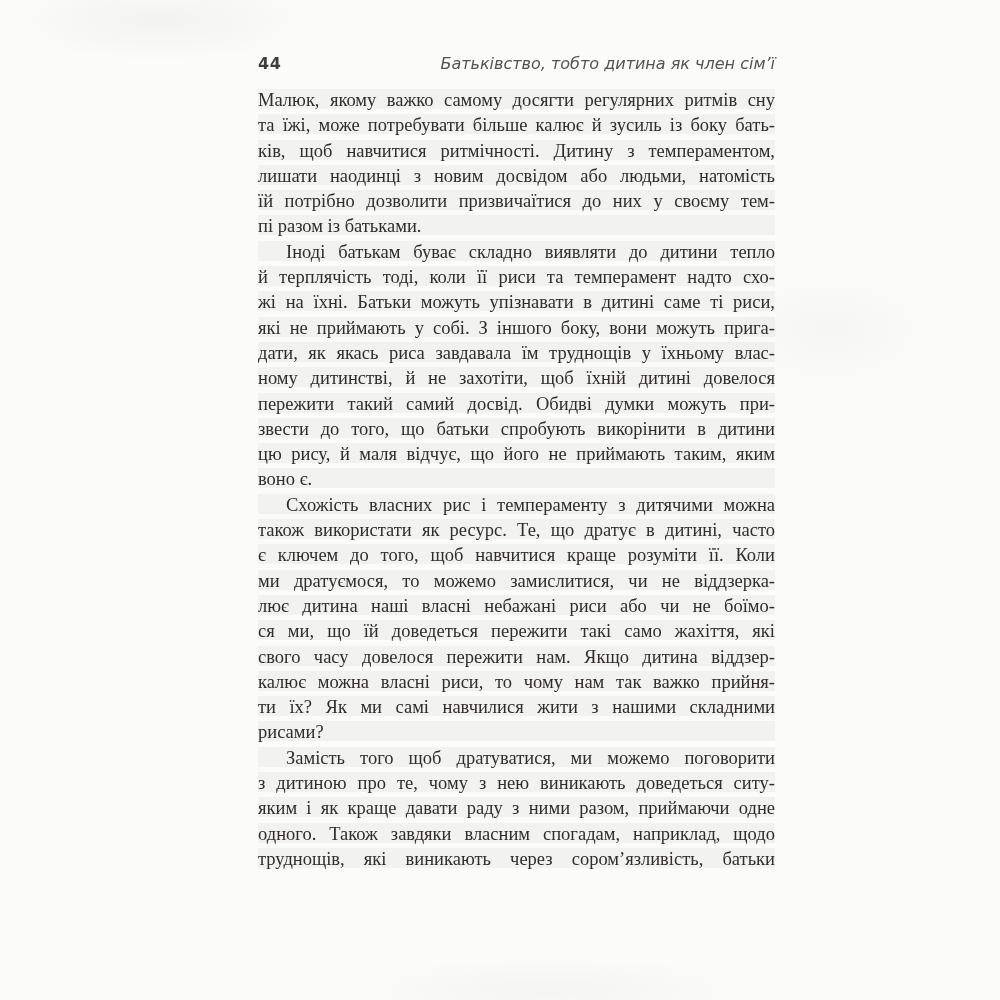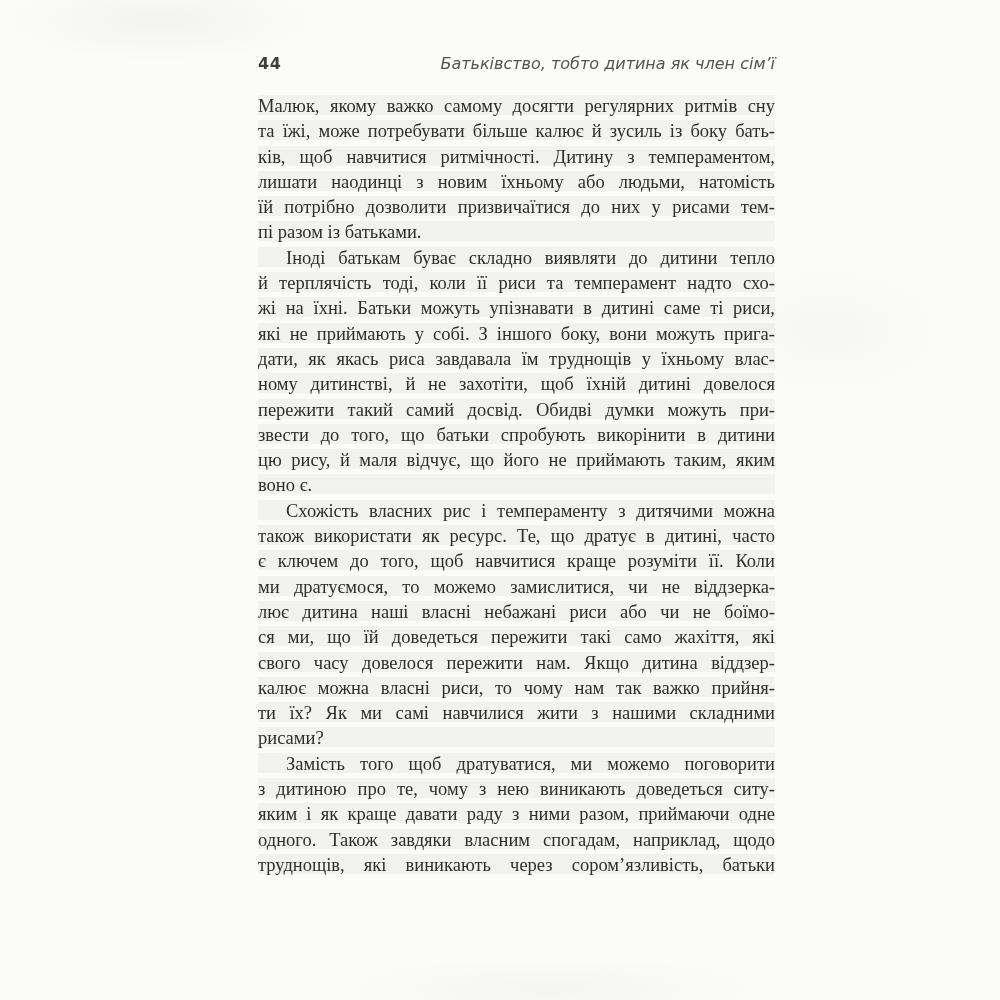--- a/index.html
+++ b/index.html
@@ -19,21 +19,21 @@
   }
   .column {
     position: absolute;
     left: 258px; top: 54px;
     width: 517px;
   }
   .page-header {
     display: flex;
     justify-content: space-between;
     align-items: baseline;
-    margin-bottom: 18px;
+    margin-bottom: 12px;
     height: 22px;
   }
   .page-number {
     font-family: "DejaVu Sans", "Liberation Sans", sans-serif;
     font-size: 16px;
     font-weight: 600;
     color: #3f3e3c;
     letter-spacing: 0.5px;
   }
   .running-head {
@@ -77,22 +77,22 @@
   <div class="column">
     <div class="page-header">
       <span class="page-number">44</span>
       <span class="running-head">Батьківство, тобто дитина як член сім’ї</span>
     </div>
     <div class="bodytext">
         <div class="paragraph">
           <div class="line">Малюк, якому важко самому досягти регулярних ритмів сну</div>
           <div class="line">та їжі, може потребувати більше калює й зусиль із боку бать-</div>
           <div class="line">ків, щоб навчитися ритмічності. Дитину з темпераментом,</div>
-          <div class="line">лишати наодинці з новим їхньому або людьми, натомість</div>
-          <div class="line">їй потрібно дозволити призвичаїтися до них у рисами тем-</div>
+          <div class="line">лишати наодинці з новим досвідом або людьми, натомість</div>
+          <div class="line">їй потрібно дозволити призвичаїтися до них у своєму тем-</div>
           <div class="line para-end">пі разом із батьками.</div>
         </div>
         <div class="paragraph indent">
           <div class="line">Іноді батькам буває складно виявляти до дитини тепло</div>
           <div class="line">й терплячість тоді, коли її риси та темперамент надто схо-</div>
           <div class="line">жі на їхні. Батьки можуть упізнавати в дитині саме ті риси,</div>
           <div class="line">які не приймають у собі. З іншого боку, вони можуть прига-</div>
           <div class="line">дати, як якась риса завдавала їм труднощів у їхньому влас-</div>
           <div class="line">ному дитинстві, й не захотіти, щоб їхній дитині довелося</div>
           <div class="line">пережити такий самий досвід. Обидві думки можуть при-</div>

